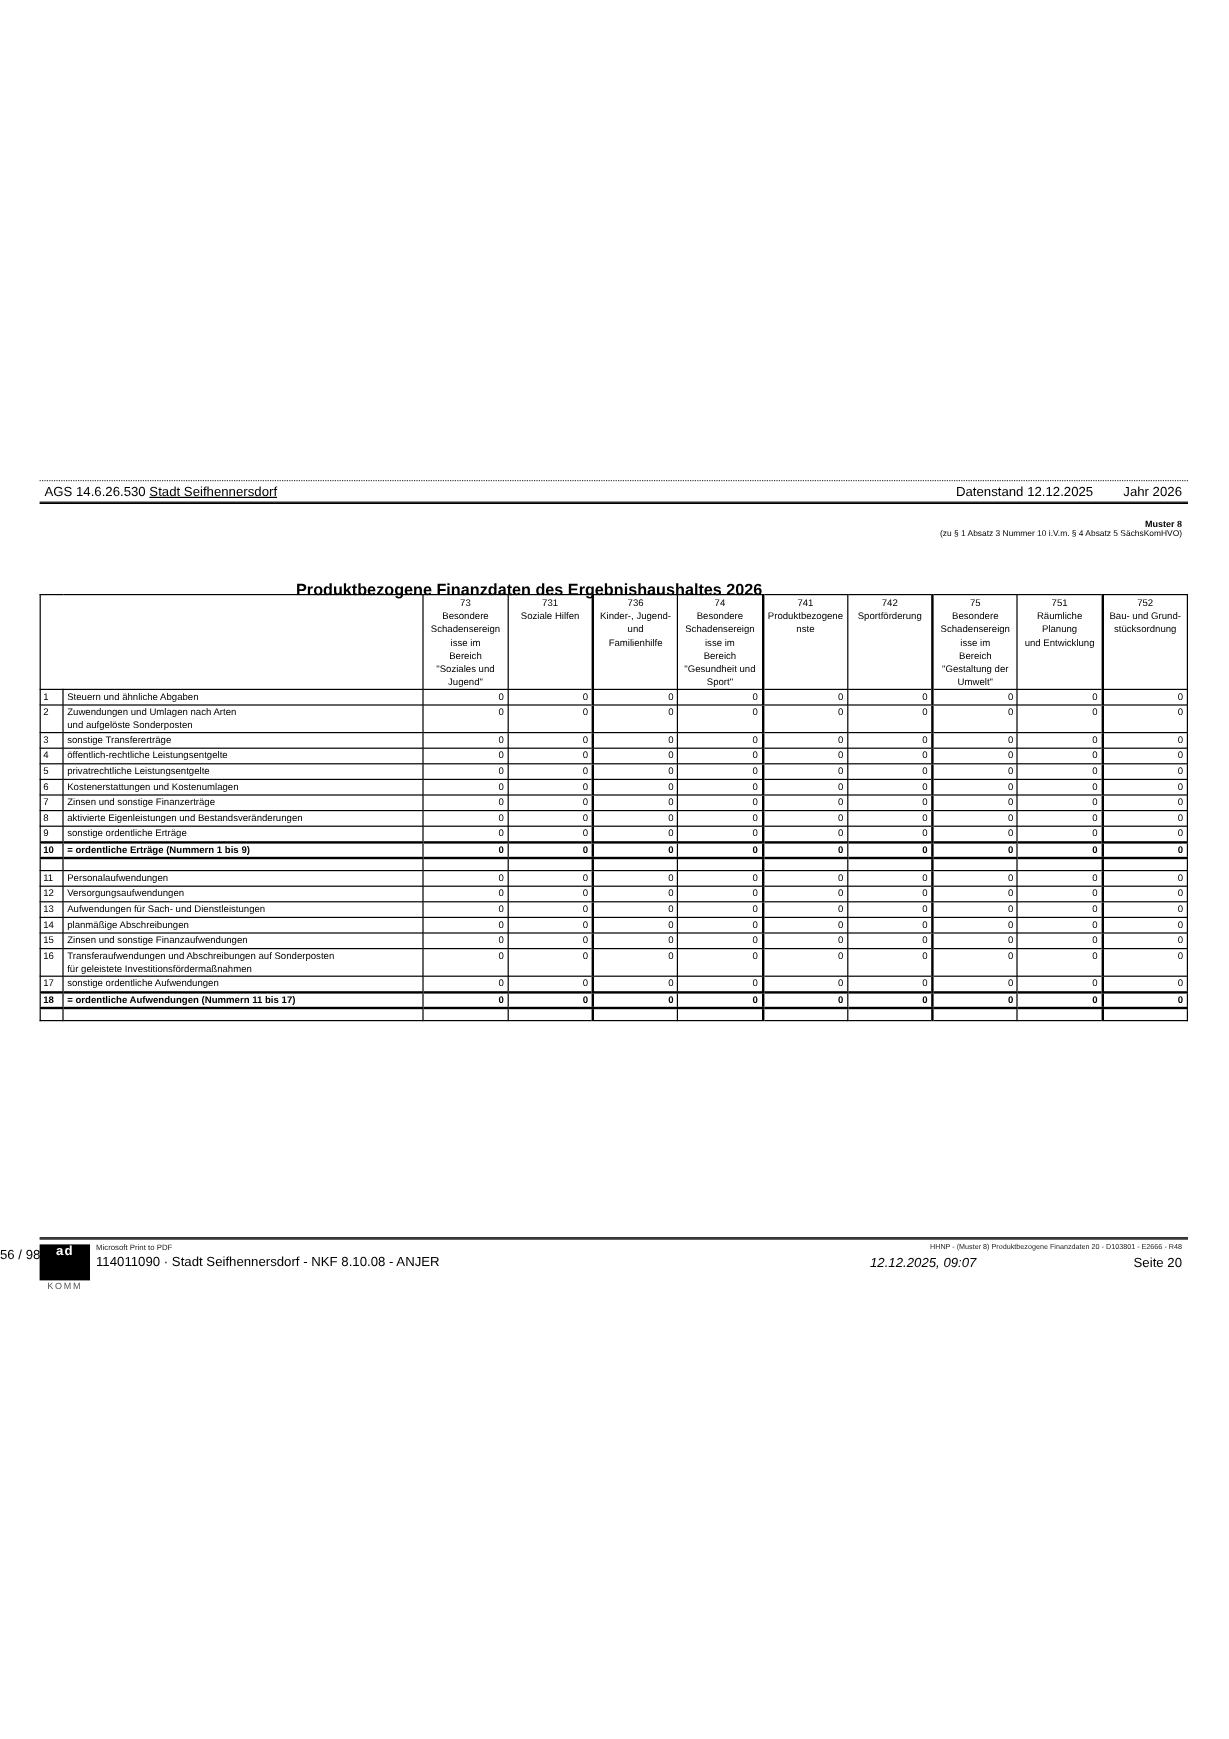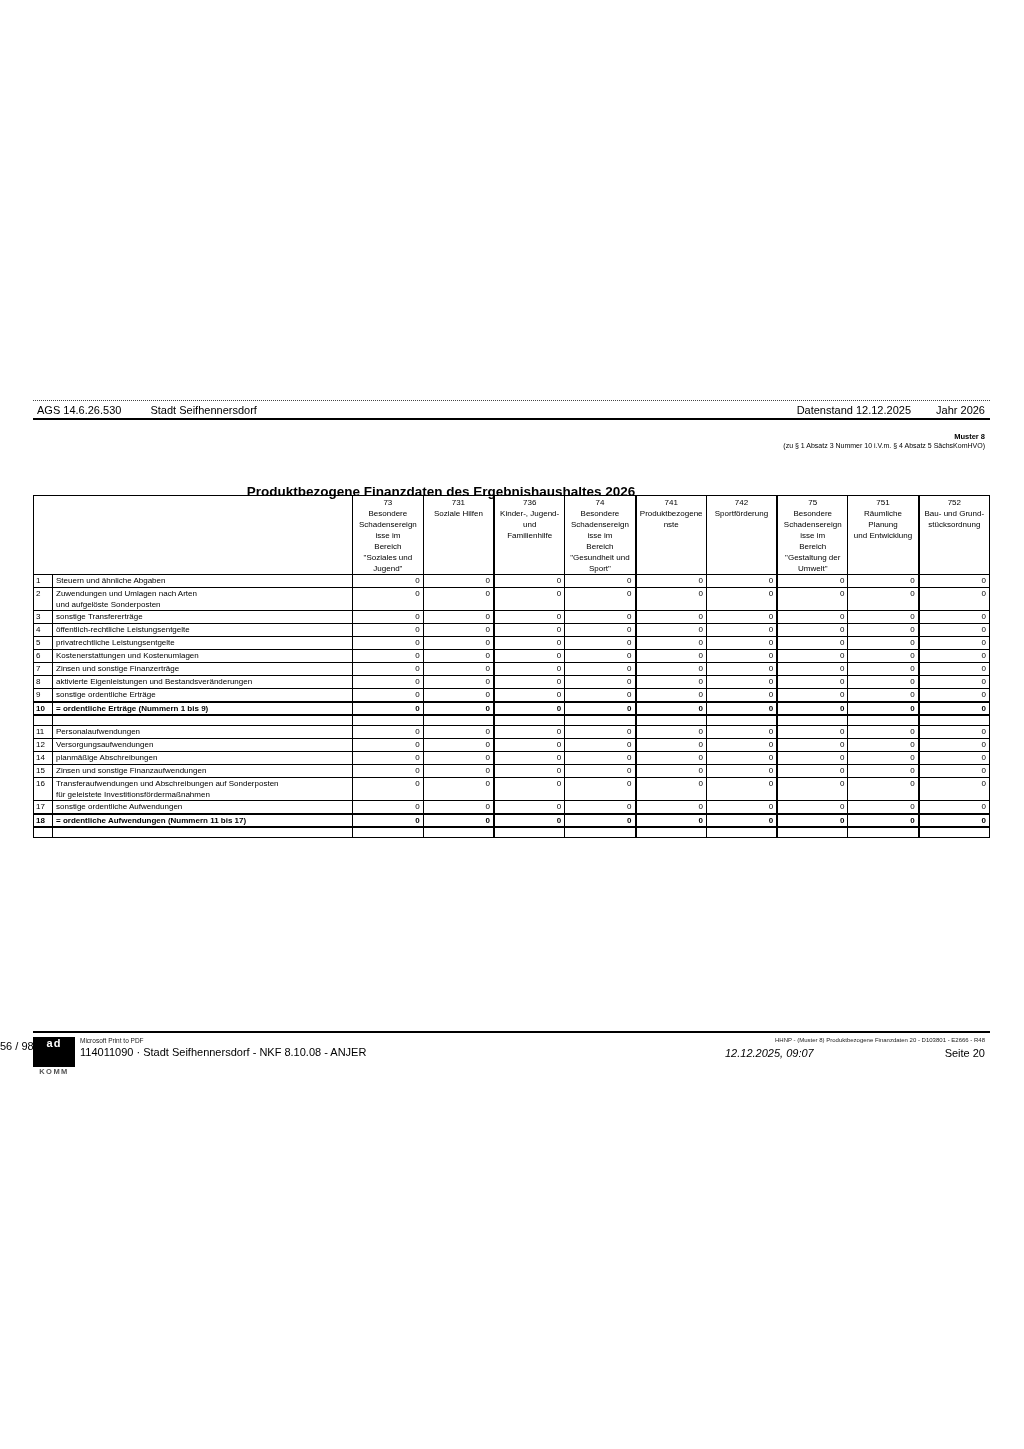--- a/index.html
+++ b/index.html
@@ -50,38 +50,38 @@
   .thick { border-left-width:2px; }
 
   
   .ftr-rule { left:33px; top:1031px; width:957px; }
   .logo { left:33px; top:1037px; width:42px; }
   .logo .logo-top {
     background:#000; color:#fff; font-weight:bold; font-size:11px;
     text-align:center; height:30px; line-height:12px; letter-spacing:1px;
   }
   .logo .logo-bottom {
-    color:#555; font-weight:bold; font-size:7.5px; letter-spacing:1.5px;
+    color:#555; font-weight:normal; font-size:7.5px; letter-spacing:1.5px;
     text-align:center; line-height:9px;
   }
   .printer-note { left:80px; top:1037px; font-size:6.5px; color:#222; }
   .system-info { left:80px; top:1046px; font-size:11px; }
   .page-fraction { left:0; top:1040px; width:1024px; font-size:11px; }
   .report-ref { right:39px; top:1037px; font-size:6px; color:#222; }
   .print-datetime { left:725px; top:1047px; font-size:11px;font-style:italic; }
   .page-number { right:39px; top:1047px; font-size:11px; }
 </style>
 </head>
 <body>
 
 <div class="abs dotted-line"></div>
 
 <div class="abs hdr-text hdr-left">
   <span>AGS 14.6.26.530</span>
-  <span style="margin-left:26px;">Stadt Seifhennersdorf</span>
+  <span style="text-decoration:underline;">Stadt Seifhennersdorf</span>
 </div>
 <div class="abs hdr-text hdr-right">
   <span>Datenstand 12.12.2025</span>
   <span>Jahr 2026</span>
 </div>
 <div class="abs dbl-rule hdr-rule"></div>
 
 <div class="abs muster">
   <div class="m1">Muster 8</div>
   <div class="m2">(zu § 1 Absatz 3 Nummer 10 i.V.m. § 4 Absatz 5 SächsKomHVO)</div>
@@ -331,20 +331,33 @@
           <td class="val">0</td>
           <td class="val thick">0</td>
           <td class="val">0</td>
           <td class="val thick">0</td>
           <td class="val">0</td>
           <td class="val thick">0</td>
           <td class="val">0</td>
           <td class="val thick">0</td>
         </tr>
         <tr class="body-row">
+          <td class="num">13</td>
+          <td class="lbl">Aufwendungen für Sach- und Dienstleistungen</td>
+          <td class="val">0</td>
+          <td class="val">0</td>
+          <td class="val thick">0</td>
+          <td class="val">0</td>
+          <td class="val thick">0</td>
+          <td class="val">0</td>
+          <td class="val thick">0</td>
+          <td class="val">0</td>
+          <td class="val thick">0</td>
+        </tr>
+        <tr class="body-row">
           <td class="num">14</td>
           <td class="lbl">planmäßige Abschreibungen</td>
           <td class="val">0</td>
           <td class="val">0</td>
           <td class="val thick">0</td>
           <td class="val">0</td>
           <td class="val thick">0</td>
           <td class="val">0</td>
           <td class="val thick">0</td>
           <td class="val">0</td>

